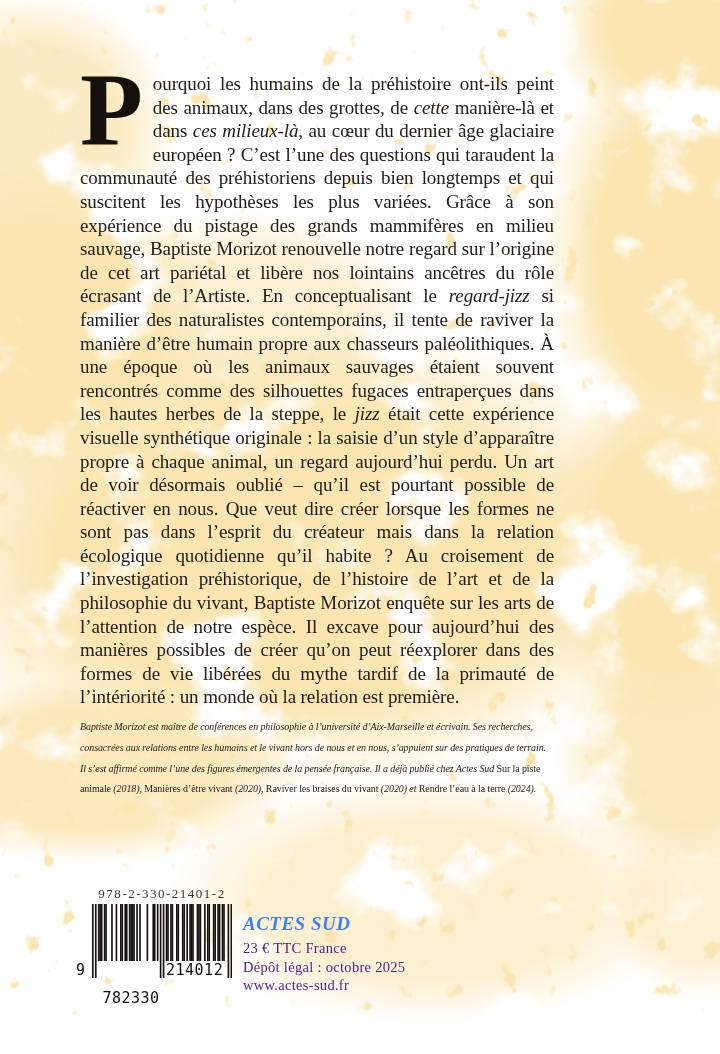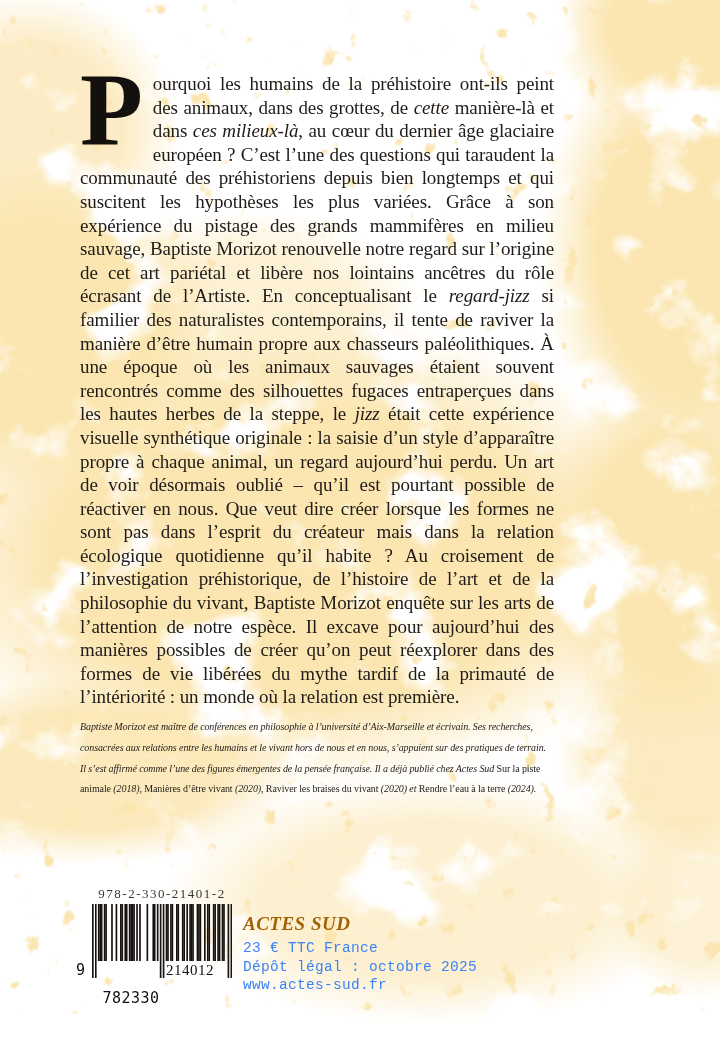--- a/index.html
+++ b/index.html
@@ -28,28 +28,28 @@
     position:absolute;left:86px;top:886px;width:152px;text-align:center;
     font-size:13px;letter-spacing:1.5px;color:#3a3430;
   }
   .barcode{position:absolute;left:76px;top:904px;width:170px;height:78px;}
   .bc-digit{
     position:absolute;top:57px;font-family:"DejaVu Sans Mono",monospace;
     font-size:15px;color:#111;background:#fff;line-height:18px;
   }
   .bc-first{left:0;}
   .bc-g1{left:24px;width:62px;text-align:center;letter-spacing:.5px;margin-top:28px;}
-  .bc-g2{left:90px;width:42px;text-align:center;letter-spacing:.5px;font-family:Liberation Serif, serif;}
+  .bc-g2{left:90px;width:42px;text-align:center;letter-spacing:.5px;}
   .bc-svg{position:absolute;left:16px;top:0;}
   .publisher{position:absolute;left:243px;top:913px;}
   .pub-name{
     font-style:italic;font-weight:bold;font-size:19px;
-    letter-spacing:.5px;color:#a16207;margin:0 0 4px 0;
+    letter-spacing:.5px;color:#3b82f6;margin:0 0 4px 0;
   }
-  .pub-line{font-size:14.5px;line-height:18.5px;color:#3b82f6;letter-spacing:.3px;margin:0;font-family:Liberation Mono, monospace;}
+  .pub-line{font-size:14.5px;line-height:18.5px;color:#4c1d95;letter-spacing:.3px;margin:0;}
 </style>
 </head>
 <body>
 
 <div class="cover">
 
   <svg class="texture" width="720" height="1054" viewBox="0 0 720 1054" aria-hidden="true">
     <defs>
       <radialGradient id="fade">
         <stop offset="0" stop-color="#000" stop-opacity="1"></stop>

